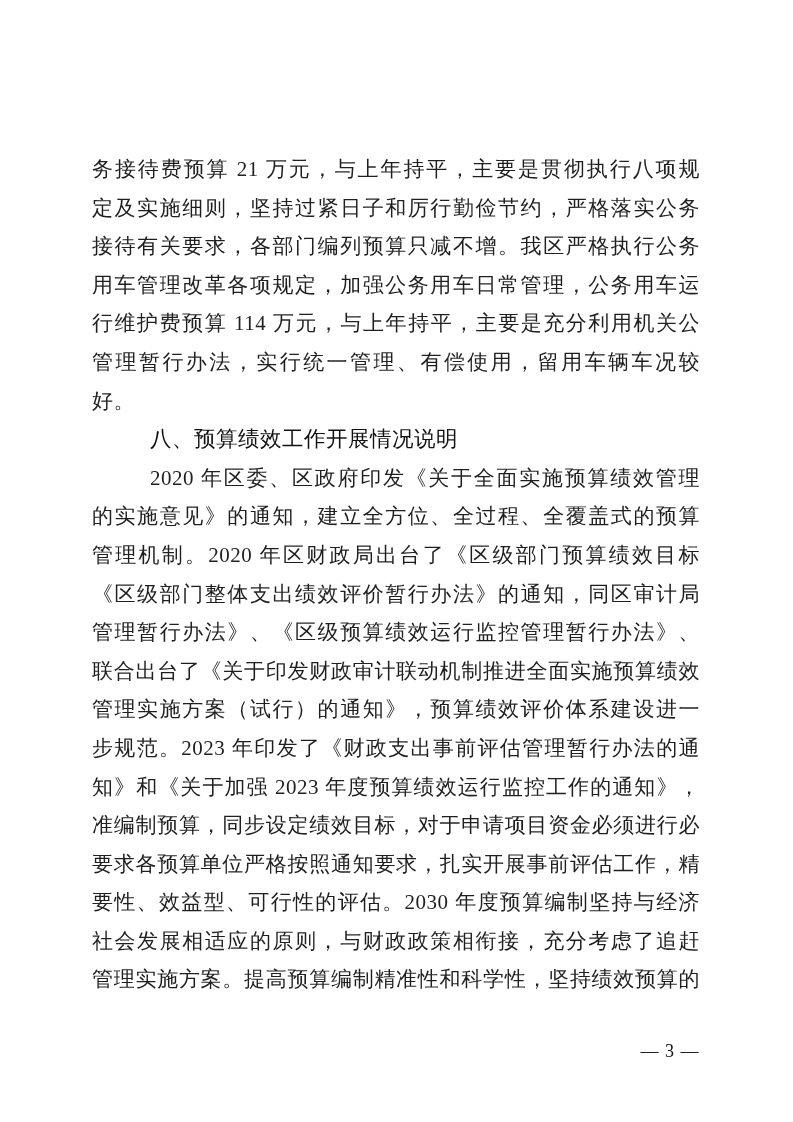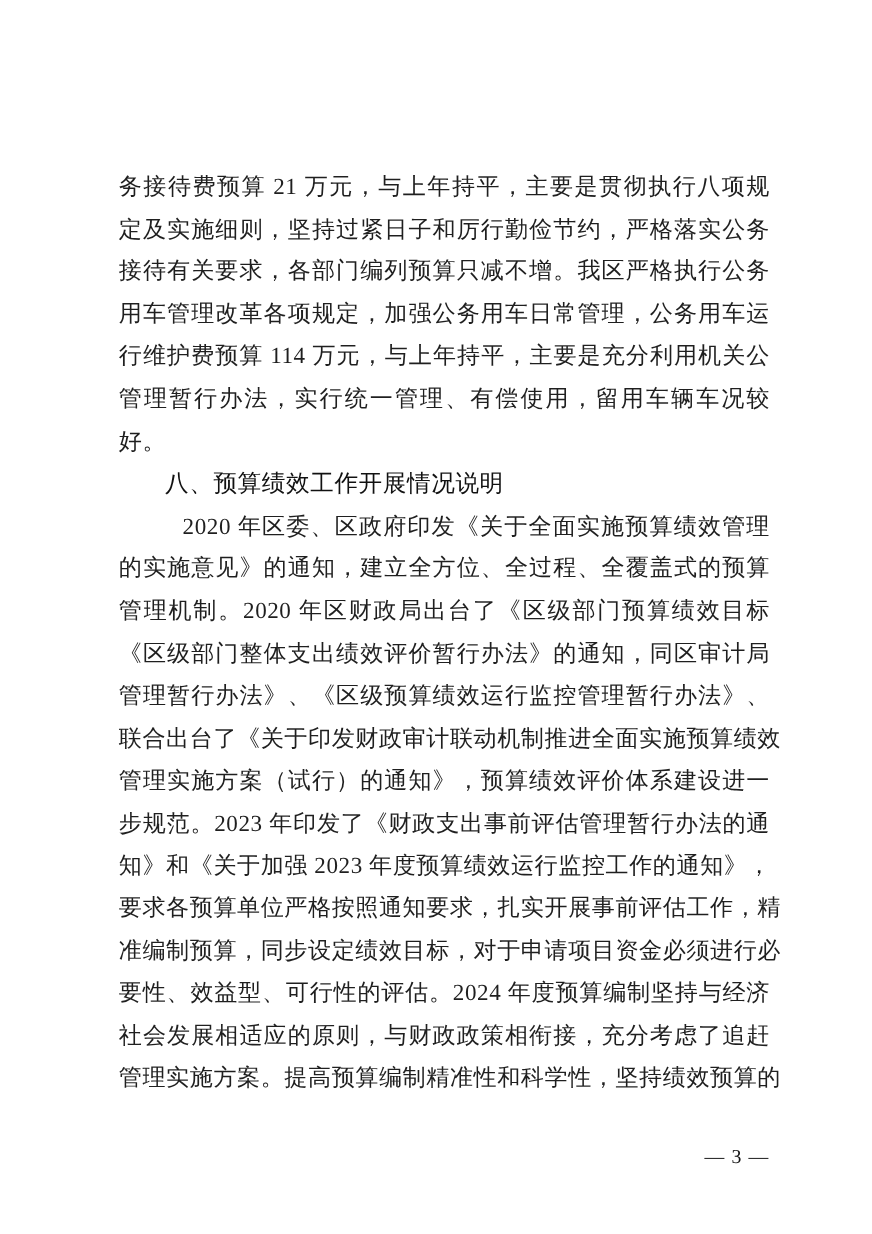--- a/index.html
+++ b/index.html
@@ -24,21 +24,20 @@
   }
   .tline {
     display: block;
     height: 38.6px;
     line-height: 38.6px;
     font-size: 21px;
     text-align: justify;
     text-align-last: justify;
     white-space: nowrap;
     letter-spacing: 0.5px;
-    margin-left: 16px;
   }
   .tline.short {
     text-align: left;
     text-align-last: left;
   }
   .tline.first-indent {
     text-indent: 58px;
   }
   .heading {
     display: block;
@@ -85,22 +84,22 @@
 
     <div class="tline first-indent">2020 年区委、区政府印发《关于全面实施预算绩效管理</div>
     <div class="tline">的实施意见》的通知，建立全方位、全过程、全覆盖式的预算</div>
     <div class="tline">管理机制。2020 年区财政局出台了《区级部门预算绩效目标</div>
     <div class="tline">《区级部门整体支出绩效评价暂行办法》的通知，同区审计局</div>
     <div class="tline">管理暂行办法》、《区级预算绩效运行监控管理暂行办法》、</div>
     <div class="tline">联合出台了《关于印发财政审计联动机制推进全面实施预算绩效</div>
     <div class="tline">管理实施方案（试行）的通知》，预算绩效评价体系建设进一</div>
     <div class="tline">步规范。2023 年印发了《财政支出事前评估管理暂行办法的通</div>
     <div class="tline">知》和《关于加强 2023 年度预算绩效运行监控工作的通知》，</div>
+    <div class="tline">准编制预算，同步设定绩效目标，对于申请项目资金必须进行必</div>
     <div class="tline">要求各预算单位严格按照通知要求，扎实开展事前评估工作，精</div>
-    <div class="tline">准编制预算，同步设定绩效目标，对于申请项目资金必须进行必</div>
-    <div class="tline">要性、效益型、可行性的评估。2024 年度预算编制坚持与经济</div>
+    <div class="tline">要性、效益型、可行性的评估。2030 年度预算编制坚持与经济</div>
     <div class="tline">社会发展相适应的原则，与财政政策相衔接，充分考虑了追赶</div>
     <div class="tline">管理实施方案。提高预算编制精准性和科学性，坚持绩效预算的</div>
 
   </div>
 
   <div class="page-number">— 3 —</div>
 </div>
 
 </body></html>

